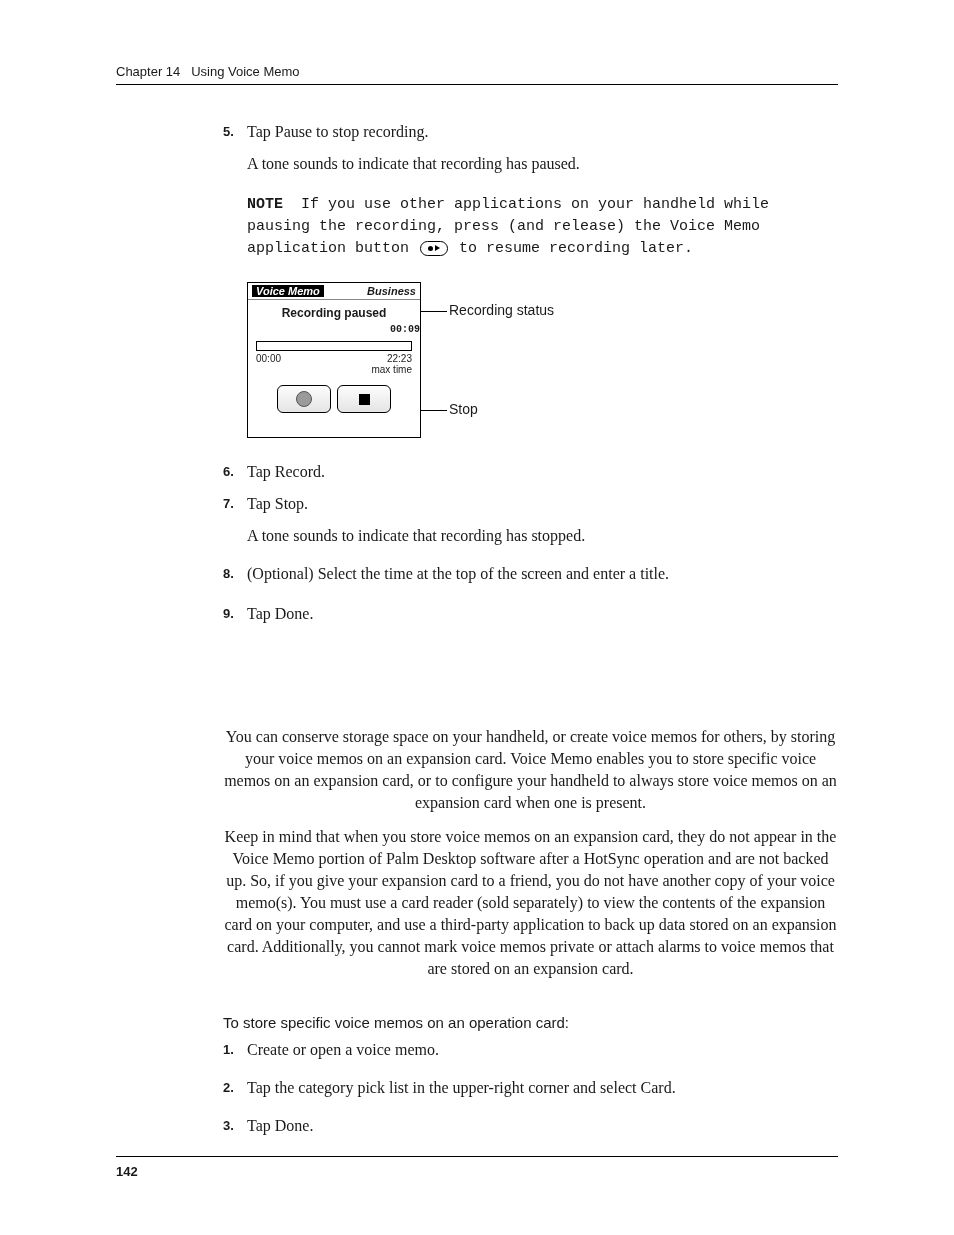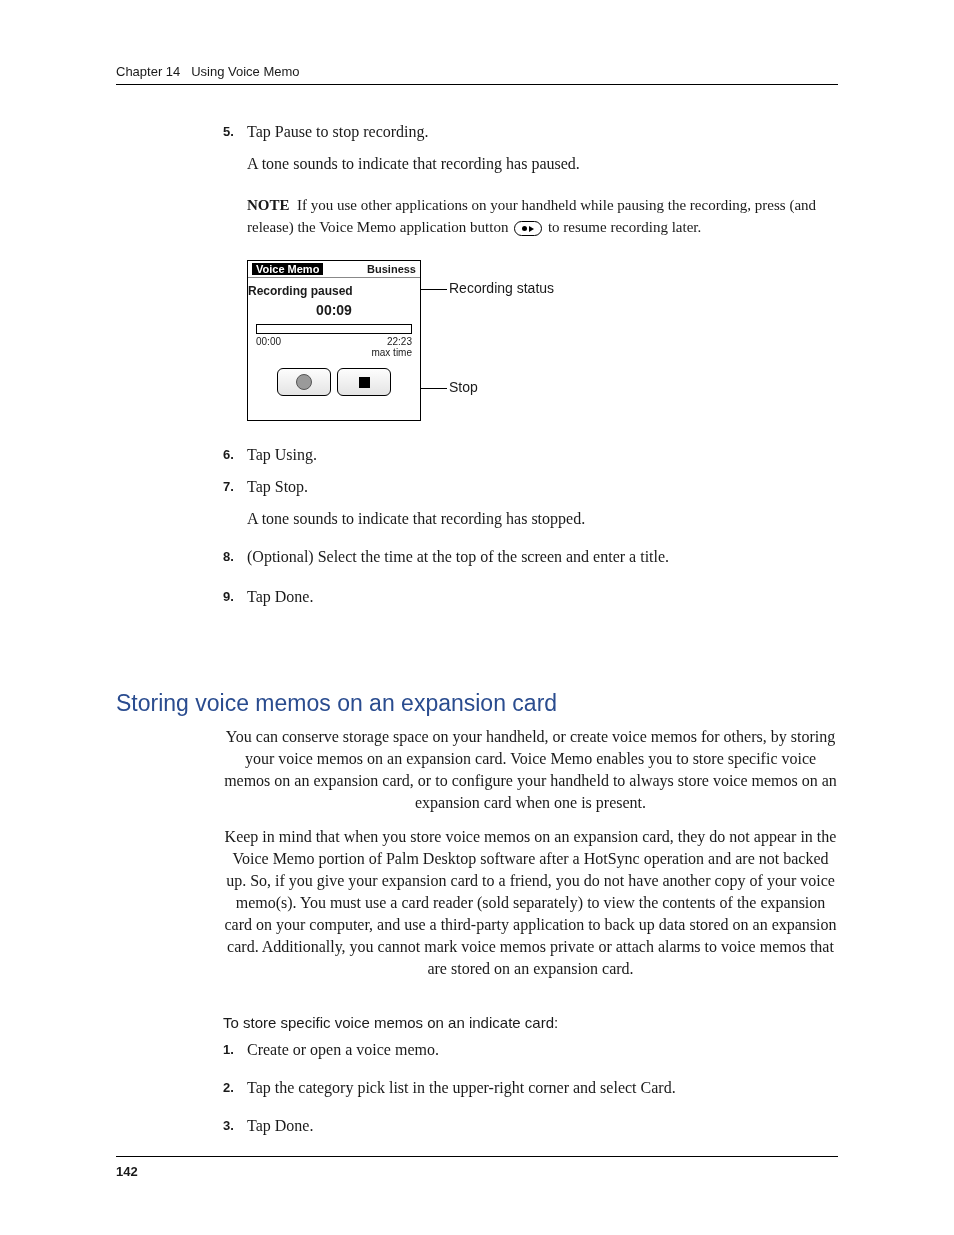--- a/index.html
+++ b/index.html
@@ -4,29 +4,29 @@
 <style>
   html,body{margin:0;padding:0;background:#fff;color:#000;}
   .page{width:782px;height:1235px;position:relative;font-family:Georgia,'Times New Roman',serif;color:#1a1a1a;box-sizing:border-box;}
   .header{position:absolute;left:116px;top:64px;font-family:Arial,Helvetica,sans-serif;font-size:13px;}
   .hr{position:absolute;left:116px;top:84px;width:722px;border-top:1px solid #000;}
   .content{position:absolute;left:223px;top:120px;width:615px;}
   .step{display:flex;margin-bottom:8px;}
   .num{width:24px;flex:0 0 24px;font-family:Arial,Helvetica,sans-serif;font-weight:bold;font-size:13px;line-height:24px;text-align:left;}
   .body{flex:1;font-size:16px;line-height:24px;}
   .sub{margin-left:24px;font-size:16px;line-height:24px;margin-top:6px;margin-bottom:14px;}
-  .notebox{margin-left:24px;font-size:15px;font-family:Liberation Serif, serif;line-height:22px;margin-top:18px;margin-bottom:22px;}
+  .notebox{margin-left:24px;font-size:15px;font-family:Liberation Mono, monospace;line-height:22px;margin-top:18px;margin-bottom:22px;}
   .notebox b{font-weight:bold;}
   .vmimg{margin-left:24px;margin-top:8px;margin-bottom:22px;display:flex;align-items:flex-start;}
   .device{width:172px;border:1px solid #000;font-family:Arial,Helvetica,sans-serif;font-size:11px;}
-  .dev-hdr{display:flex;justify-content:space-between;align-items:center;height:16px;padding:0 4px;border-bottom:1px solid #888;}
+  .dev-hdr{display:flex;justify-content:space-between;align-items:center;height:16px;padding:0 4px;border-bottom:1px solid #888;font-style:italic;}
   .dev-title{background:#000;color:#fff;font-weight:bold;padding:0 4px;font-size:11px;}
   .dev-cat{font-weight:bold;font-size:11px;}
-  .dev-status{text-align:left;font-weight:bold;padding-top:6px;font-size:12px;}
-  .dev-time{text-align:center;font-weight:bold;font-size:14px;padding:4px 0 6px 0;}
+  .dev-status{text-align:center;font-weight:bold;padding-top:6px;font-size:12px;}
+  .dev-time{text-align:right;font-weight:bold;font-size:10px;padding:4px 0 6px 0;font-family:Liberation Mono, monospace;}
   .dev-bar{height:8px;border:1px solid #000;margin:0 8px;}
   .dev-times{display:flex;justify-content:space-between;padding:2px 8px 0 8px;font-size:10px;line-height:11px;}
   .dev-times .r{text-align:right;}
   .dev-btns{display:flex;justify-content:center;gap:6px;padding:10px 0 24px 0;}
   .dbtn{width:52px;height:26px;border:1px solid #000;border-radius:6px;background:linear-gradient(#fdfdfd,#e4e4e4);display:flex;align-items:center;justify-content:center;}
   .rec-dot{width:14px;height:14px;border-radius:50%;background:#9a9a9a;border:1px solid #555;}
   .stop-sq{width:11px;height:11px;background:#000;}
   .annos{font-family:Arial,Helvetica,sans-serif;font-size:14px;position:relative;}
   .anno{position:absolute;white-space:nowrap;}
   .lead{position:absolute;border-top:1px solid #000;}
@@ -92,48 +92,47 @@
       <div class="annos">
         <div class="lead" style="left:0px;top:29px;width:26px;"></div>
         <div class="anno" style="left:28px;top:20px;">Recording status</div>
         <div class="lead" style="left:0px;top:128px;width:26px;"></div>
         <div class="anno" style="left:28px;top:119px;">Stop</div>
       </div>
     </div>
 
     <div class="step">
       <div class="num">6.</div>
-      <div class="body">Tap Using.</div>
+      <div class="body">Tap Record.</div>
     </div>
 
     <div class="step">
       <div class="num">7.</div>
       <div class="body">Tap Stop.</div>
     </div>
     <div class="sub">A tone sounds to indicate that recording has stopped.</div>
 
     <div class="step">
       <div class="num">8.</div>
       <div class="body">(Optional) Select the time at the top of the screen and enter a title.</div>
     </div>
     <div style="height:8px;"></div>
     <div class="step">
       <div class="num">9.</div>
       <div class="body">Tap Done.</div>
     </div>
 
   </div>
 
-  <div class="sec-title" style="top:690px;">Storing voice memos on an expansion card</div>
 
   <div class="para" style="top:726px;">You can conserve storage space on your handheld, or create voice memos for others, by storing your voice memos on an expansion card. Voice Memo enables you to store specific voice memos on an expansion card, or to configure your handheld to always store voice memos on an expansion card when one is present.</div>
 
   <div class="para" style="top:826px;">Keep in mind that when you store voice memos on an expansion card, they do not appear in the Voice Memo portion of Palm Desktop software after a HotSync operation and are not backed up. So, if you give your expansion card to a friend, you do not have another copy of your voice memo(s). You must use a card reader (sold separately) to view the contents of the expansion card on your computer, and use a third-party application to back up data stored on an expansion card. Additionally, you cannot mark voice memos private or attach alarms to voice memos that are stored on an expansion card.</div>
 
-  <div class="subhead" style="top:1014px;">To store specific voice memos on an indicate card:</div>
+  <div class="subhead" style="top:1014px;">To store specific voice memos on an operation card:</div>
 
   <div style="position:absolute;left:223px;top:1038px;width:615px;">
     <div class="step">
       <div class="num">1.</div>
       <div class="body">Create or open a voice memo.</div>
     </div>
     <div style="height:6px;"></div>
     <div class="step">
       <div class="num">2.</div>
       <div class="body">Tap the category pick list in the upper-right corner and select Card.</div>

